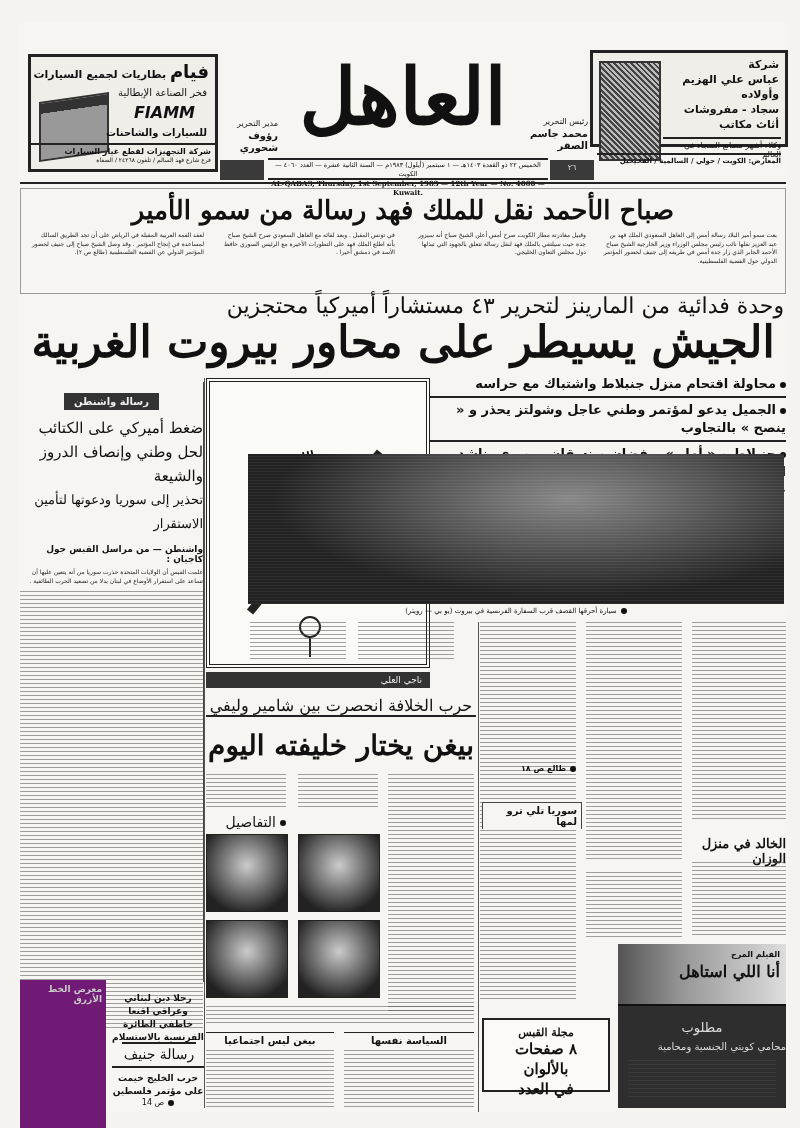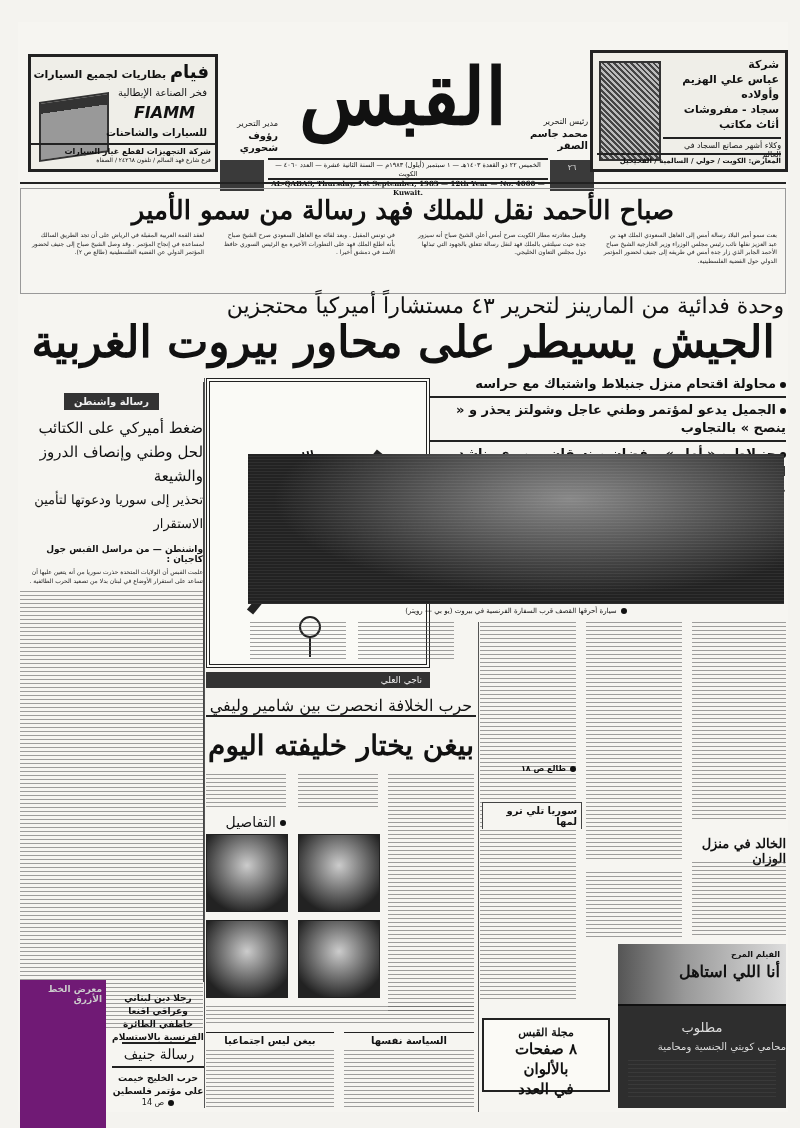--- a/index.html
+++ b/index.html
@@ -8,31 +8,31 @@
     font-family: "DejaVu Sans", sans-serif; color: #111; position: relative;
   }
   .page { position: absolute; left: 18px; top: 22px; width: 770px; height: 1090px; background: #f6f5f1; }
   .abs { position: absolute; }
   .rtl { direction: rtl; text-align: right; }
   .center { text-align: center; }
 
   
   .ad-box { border: 3px solid #222; background: #efeee8; }
   .ad-left { left: 10px; top: 32px; width: 190px; height: 118px; }
-  .ad-right { left: 572px; top: 28px; width: 198px; height: 122px; }
+  .ad-right { left: 572px; top: 28px; width: 198px; height: 97px; }
   .battery { position: absolute; left: 8px; top: 40px; width: 70px; height: 60px; background: linear-gradient(180deg,#333 0 18%,#999 18% 100%); border: 2px solid #333; transform: skewY(-8deg); }
   .carpet { position: absolute; left: 6px; top: 8px; width: 62px; height: 100px;
     background: repeating-linear-gradient(45deg,#444 0 2px,#bbb 2px 4px); border: 2px solid #333; }
 
   .masthead-logo { left: 250px; top: 30px; width: 270px; height: 90px; font-family: "DejaVu Serif", serif; font-size: 78px; font-weight: bold; line-height: 90px; text-align: center; letter-spacing: -4px; color: #111; }
   .editor-block { font-size: 8px; line-height: 12px; }
   .editor-block .name { font-size: 10px; font-weight: bold; }
   .dateline { left: 200px; top: 136px; width: 376px; height: 22px; border-top: 2px solid #222; border-bottom: 2px solid #222; font-size: 6.5px; line-height: 9px; text-align: center; padding-top: 1px; }
   .dateline .en { font-family: "DejaVu Serif", serif; font-weight: bold; font-size: 7px; }
-  .price-box { width: 44px; height: 31px; background: #3a3a3a; color: #ddd; font-size: 8px; line-height: 16px; text-align: center; }
+  .price-box { width: 44px; height: 20px; background: #3a3a3a; color: #ddd; font-size: 8px; line-height: 16px; text-align: center; }
 
   .rule { position: absolute; height: 2px; background: #222; }
 
   
   .top-story { left: 2px; top: 166px; width: 766px; height: 106px; border: 1px solid #999; }
   .kicker-big { font-family: "DejaVu Serif", serif; font-size: 26px; font-weight: bold; letter-spacing: 2px; }
   .body-txt { font-size: 6px; line-height: 8.5px; color: #222; }
   .col-text { background: repeating-linear-gradient(180deg, #555 0 1px, transparent 1px 4px); opacity: .55; }
 
   .subhead { left: 4px; top: 270px; width: 762px; font-family: "DejaVu Serif", serif; font-size: 22px; line-height: 28px; }
@@ -82,21 +82,21 @@
       <div style="font-size:8px; font-weight:bold;">شركة التجهيزات لقطع غيار السيارات</div>
       <div style="font-size:6px;">فرع شارع فهد السالم / تلفون ٢٤٢٦٨ / الصفاة</div>
     </div>
   </div>
 
   <div class="abs editor-block rtl" style="left:200px; top:96px; width:60px;">
     <div>مدير التحرير</div>
     <div class="name">رؤوف شحوري</div>
   </div>
 
-  <div class="abs masthead-logo rtl" style="text-align:center;">القبس</div>
+  <div class="abs masthead-logo rtl" style="text-align:center;">العاهل</div>
 
   <div class="abs editor-block rtl" style="left:500px; top:94px; width:70px;">
     <div>رئيس التحرير</div>
     <div class="name">محمد جاسم الصقر</div>
   </div>
 
   <div class="abs price-box" style="left:202px; top:138px;"></div>
   <div class="abs dateline" style="left:250px; width:280px;">
     <div class="rtl" style="text-align:center;">الخميس ٢٢ ذو القعدة ١٤٠٣هـ — ١ سبتمبر (أيلول) ١٩٨٣م — السنة الثانية عشرة — العدد ٤٠٦٠ — الكويت</div>
     <div class="en">AL-QABAS, Thursday, 1st September, 1983 — 12th Year — No. 4060 — Kuwait.</div>

